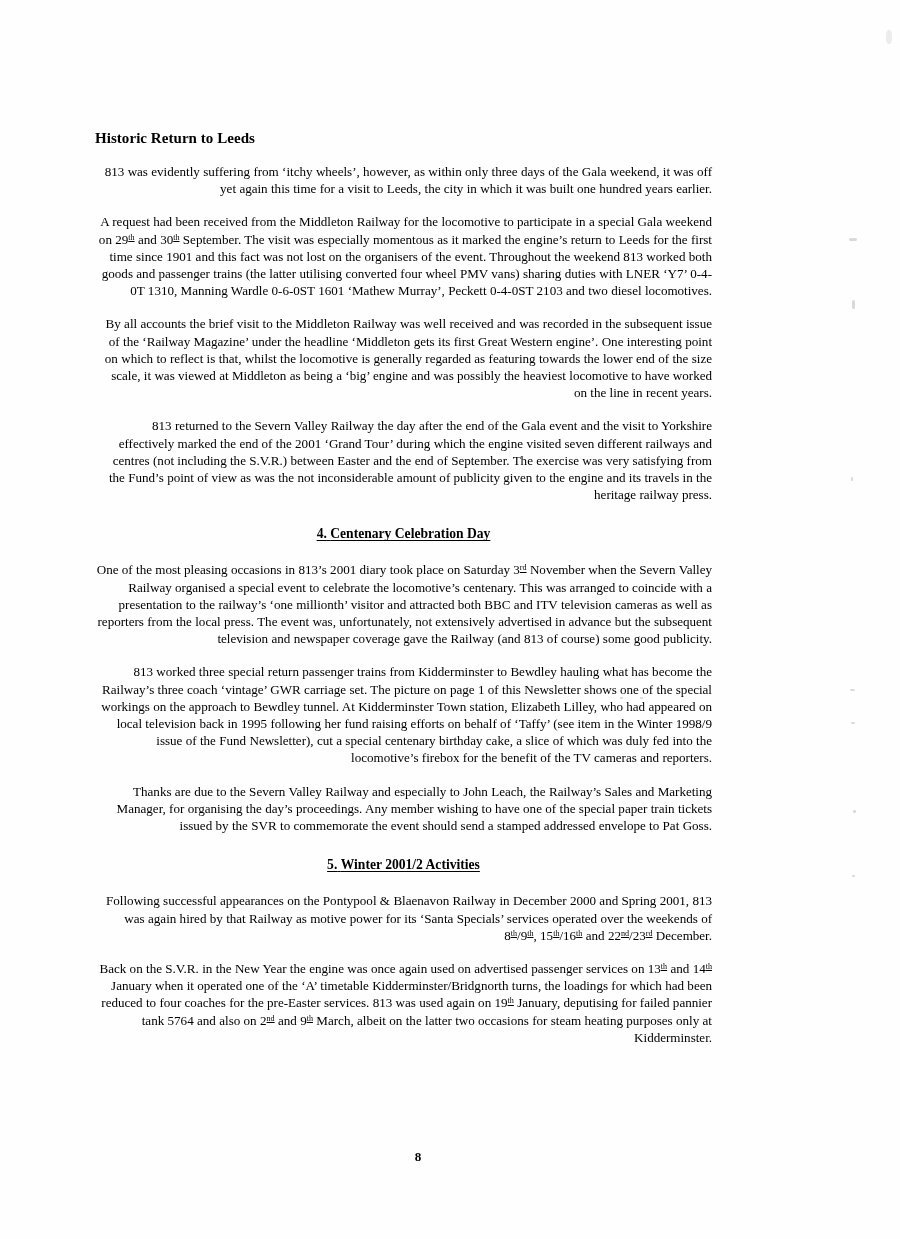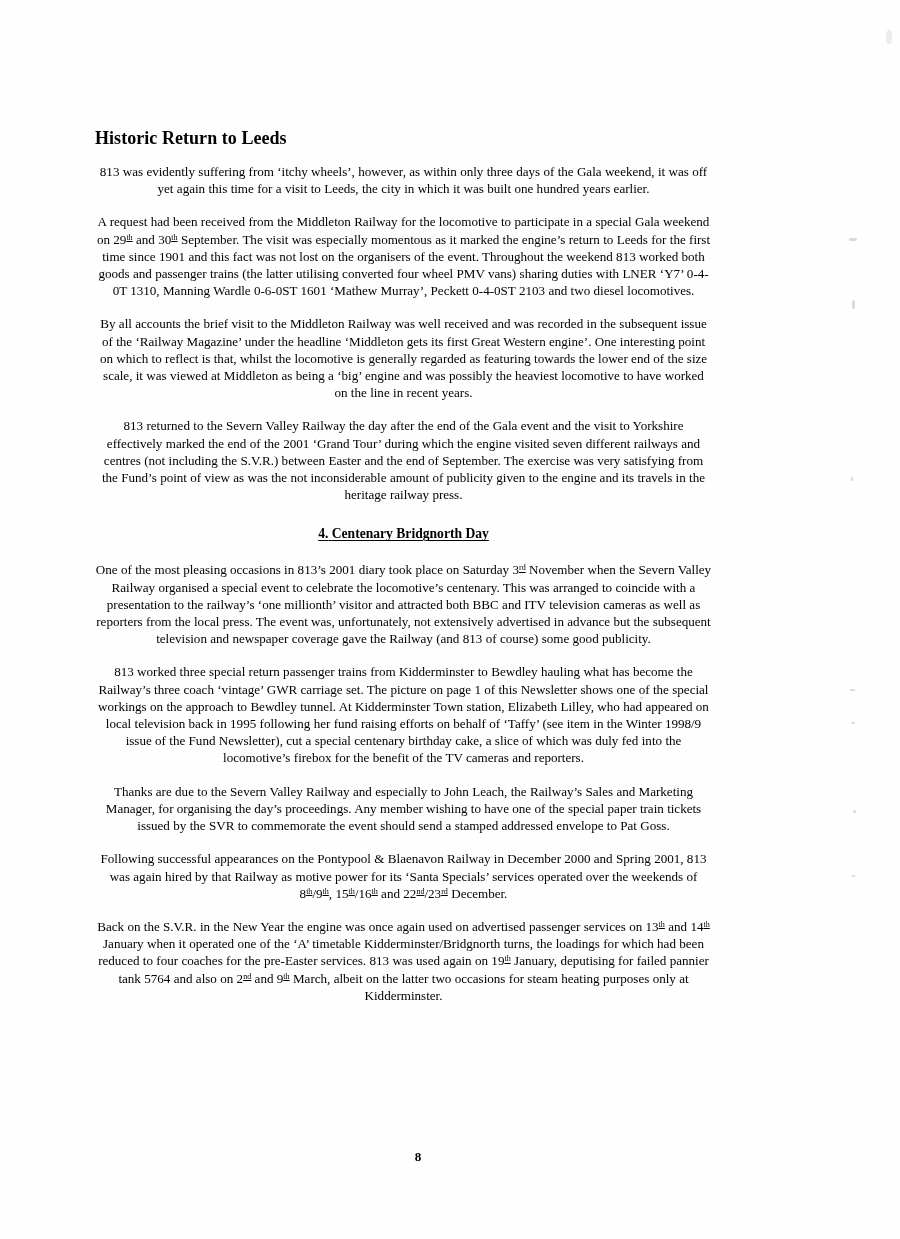--- a/index.html
+++ b/index.html
@@ -35,32 +35,32 @@
 
   
   #content {
     position: absolute;
     left: 95px;
     top: 130px;
     width: 617px;
   }
 
   .doc-heading {
-    font-size: 18px;
+    font-size: 15px;
     font-weight: bold;
     line-height: 17px;
     letter-spacing: 0.05px;
     margin: 0 0 16px 0;
   }
 
   p.para {
     font-size: 13.1px;
     line-height: 17.2px;
     margin: 0 0 16px 0;
-    text-align: center;
+    text-align: right;
     letter-spacing: -0.02px;
     word-spacing: 0.1px;
   }
 
   .section-heading {
     text-align: center;
     font-size: 13.6px;
     font-weight: bold;
     line-height: 17px;
     margin: 22px 0 19px 0;
@@ -121,31 +121,34 @@
 
     <p class="para">
       <span>A request had been received from the Middleton Railway for the locomotive to participate in a special Gala weekend on 29</span><sup>th</sup><span> and 30</span><sup>th</sup><span> September.  The visit was especially momentous as it marked the engine’s return to Leeds for the first time since 1901 and this fact was not lost on the organisers of the event. Throughout the weekend  813 worked both goods and passenger trains (the latter utilising converted  four wheel PMV vans)  sharing duties with LNER ‘Y7’ 0-4-0T 1310, Manning Wardle 0-6-0ST 1601 ‘Mathew Murray’, Peckett 0-4-0ST 2103 and two diesel locomotives.</span>
     </p>
 
     <p class="para">By all accounts the brief visit to the Middleton Railway was well received and was recorded in the subsequent issue of the ‘Railway Magazine’ under the headline ‘Middleton gets its first Great Western engine’.  One interesting point on which to reflect is that, whilst the locomotive is generally regarded as featuring towards the lower end of the size scale, it was viewed at Middleton as being a ‘big’ engine and was possibly the heaviest locomotive to have worked on the line in recent years.</p>
 
     <p class="para">813 returned to the Severn Valley Railway the day after the end of the Gala event and the visit to Yorkshire effectively marked the end of the 2001 ‘Grand Tour’ during which the engine visited seven different railways and centres (not including the S.V.R.) between Easter and the end of September. The exercise was very satisfying from the Fund’s point of view as was the not inconsiderable amount of publicity given to the engine and its travels in the heritage railway press.</p>
 
     <div class="section-heading">
-      <span class="u">4.</span><span class="u">&nbsp;</span><span class="u">Centenary Bridgnorth Day</span>
+      <span class="u">4.</span><span class="u">&nbsp;</span><span class="u">Centenary Celebration Day</span>
     </div>
 
     <p class="para">
       <span>One of the most pleasing occasions in  813’s 2001 diary took place on Saturday 3</span><sup>rd</sup><span> November when the Severn Valley Railway organised a special event to celebrate the locomotive’s centenary.  This was arranged to coincide with a presentation to the railway’s ‘one millionth’ visitor and attracted both BBC and ITV television cameras as well as reporters from the local press.  The event was, unfortunately, not extensively advertised in advance but the subsequent television and newspaper coverage gave the Railway (and 813 of course) some good publicity.</span>
     </p>
 
     <p class="para">813 worked three special return passenger trains from Kidderminster to Bewdley hauling what has become the Railway’s three coach ‘vintage’ GWR carriage set. The picture on page 1 of this Newsletter shows one of the special workings on the approach to Bewdley tunnel. At Kidderminster Town station, Elizabeth Lilley, who had appeared on local television back in 1995 following her fund raising efforts on behalf of  ‘Taffy’ (see item in the Winter 1998/9 issue of the Fund Newsletter), cut a special centenary birthday cake, a slice of which was duly fed into the locomotive’s firebox for the benefit of the TV cameras and reporters.</p>
 
     <p class="para">Thanks are due to the Severn Valley Railway and especially to John Leach, the Railway’s  Sales and Marketing Manager, for organising the day’s proceedings.  Any member wishing to have one of the special paper train tickets issued by the SVR to commemorate the event should send a stamped addressed envelope to Pat Goss.</p>
 
+    <div class="section-heading">
+      <span class="u">5.</span><span class="u">&nbsp;</span><span class="u">Winter 2001/2 Activities</span>
+    </div>
 
     <p class="para">
       <span>Following successful appearances on the Pontypool &amp; Blaenavon Railway in December 2000 and Spring 2001,  813 was again hired by that Railway as motive power for its ‘Santa Specials’ services operated over the weekends of 8</span><sup>th</sup><span>/9</span><sup>th</sup><span>, 15</span><sup>th</sup><span>/16</span><sup>th</sup><span> and 22</span><sup>nd</sup><span>/23</span><sup>rd</sup><span> December.</span>
     </p>
 
     <p class="para">
       <span>Back on the S.V.R. in the New Year  the engine was once again used on advertised  passenger services on 13</span><sup>th</sup><span> and 14</span><sup>th</sup><span> January when it operated one of the ‘A’ timetable Kidderminster/Bridgnorth turns, the loadings for which had been reduced to four coaches for the pre-Easter services.  813 was used again on 19</span><sup>th</sup><span> January, deputising for failed pannier tank 5764 and also on 2</span><sup>nd</sup><span> and 9</span><sup>th</sup><span> March, albeit on the latter two occasions for steam heating purposes only at Kidderminster.</span>
     </p>
 
   </div>

